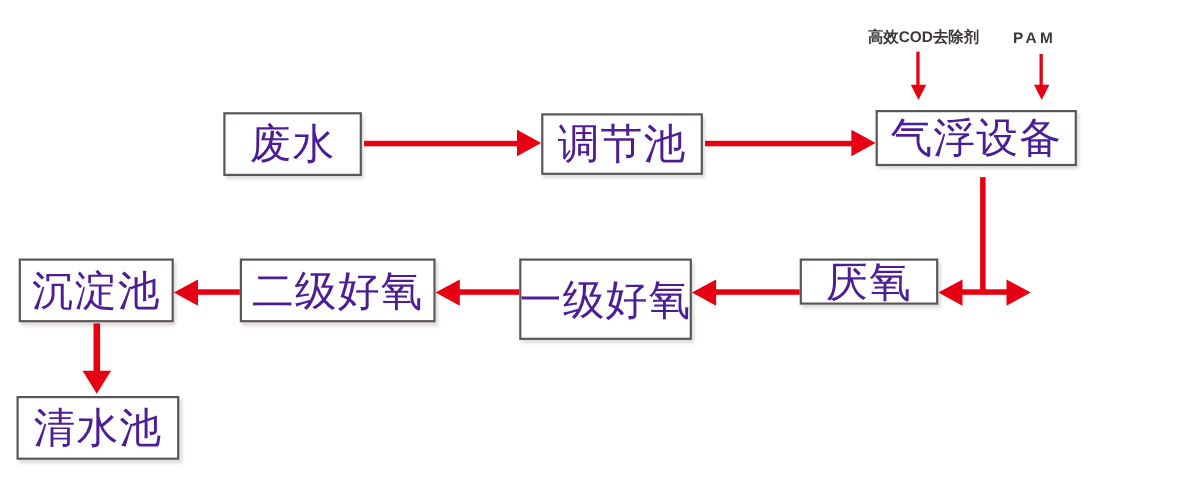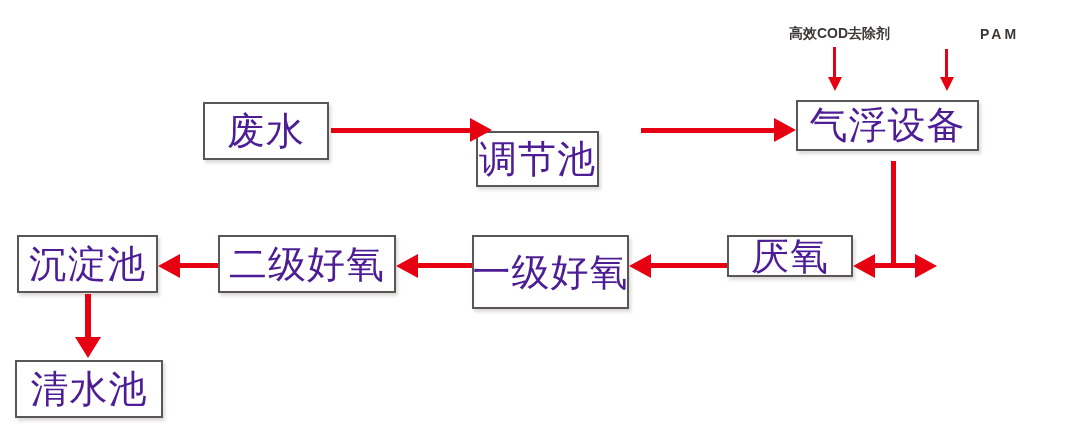--- a/index.html
+++ b/index.html
@@ -44,33 +44,33 @@
   .head-down-lg{position:absolute;width:0;height:0;
     border-left:13px solid transparent;border-right:13px solid transparent;
     border-top:21px solid #e60012;}
 </style>
 </head>
 <body>
 
 <div id="stage">
 
   <div class="annot" style="left:789px;top:25px;">高效COD去除剂</div>
-  <div class="annot" style="left:980px;top:26px;letter-spacing:3px;">PAM</div>
+  <div class="annot" style="left:921px;top:26px;letter-spacing:3px;">PAM</div>
 
   <div>
     <div class="vline-thin" style="left:833px;top:47px;height:31px;"></div>
     <div class="head-down-sm" style="left:828px;top:77px;"></div>
   </div>
   <div>
     <div class="vline-thin" style="left:945px;top:49px;height:29px;"></div>
     <div class="head-down-sm" style="left:940px;top:77px;"></div>
   </div>
 
   <div class="node" style="left:203px;top:102px;width:126px;height:58px;">废水</div>
-  <div class="node" style="left:476px;top:103px;width:123px;height:56px;margin-top:28px;">调节池</div>
+  <div class="node" style="left:492px;top:103px;width:147px;height:56px;">调节池</div>
   <div class="node" style="left:796px;top:100px;width:183px;height:51px;">气浮设备</div>
 
   <div>
     <div class="hline" style="left:331px;top:128px;width:141px;"></div>
     <div class="head-right" style="left:470px;top:118px;"></div>
   </div>
   <div>
     <div class="hline" style="left:641px;top:128px;width:136px;"></div>
     <div class="head-right" style="left:774px;top:118px;"></div>
   </div>

